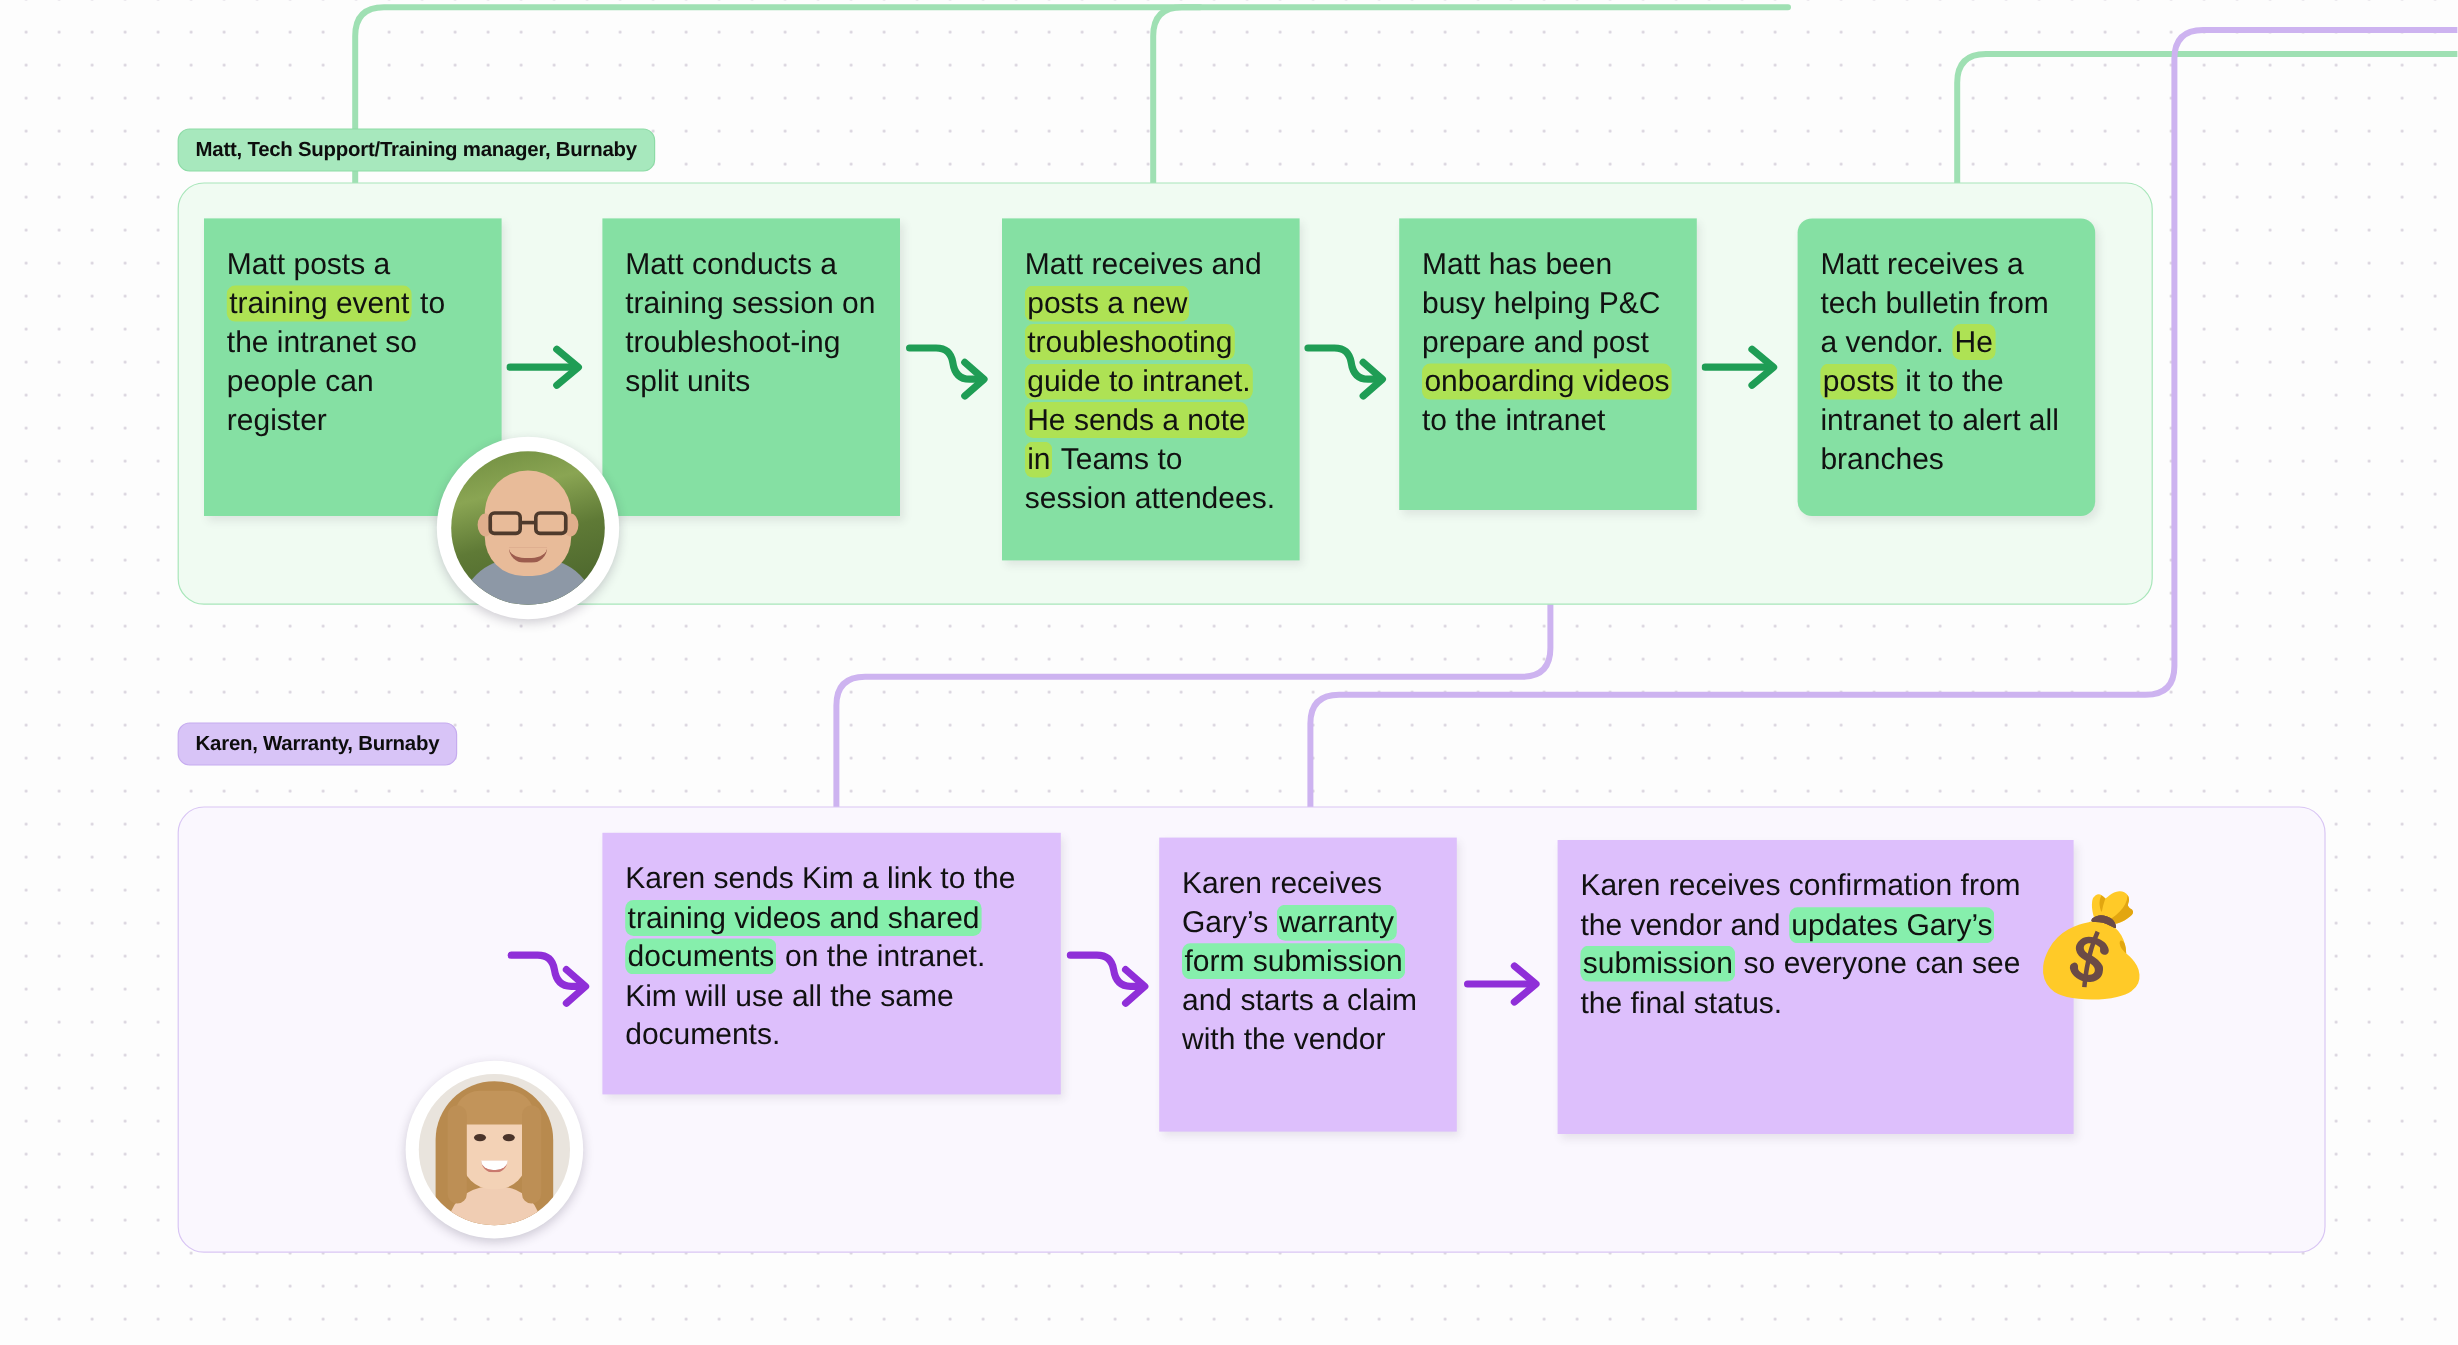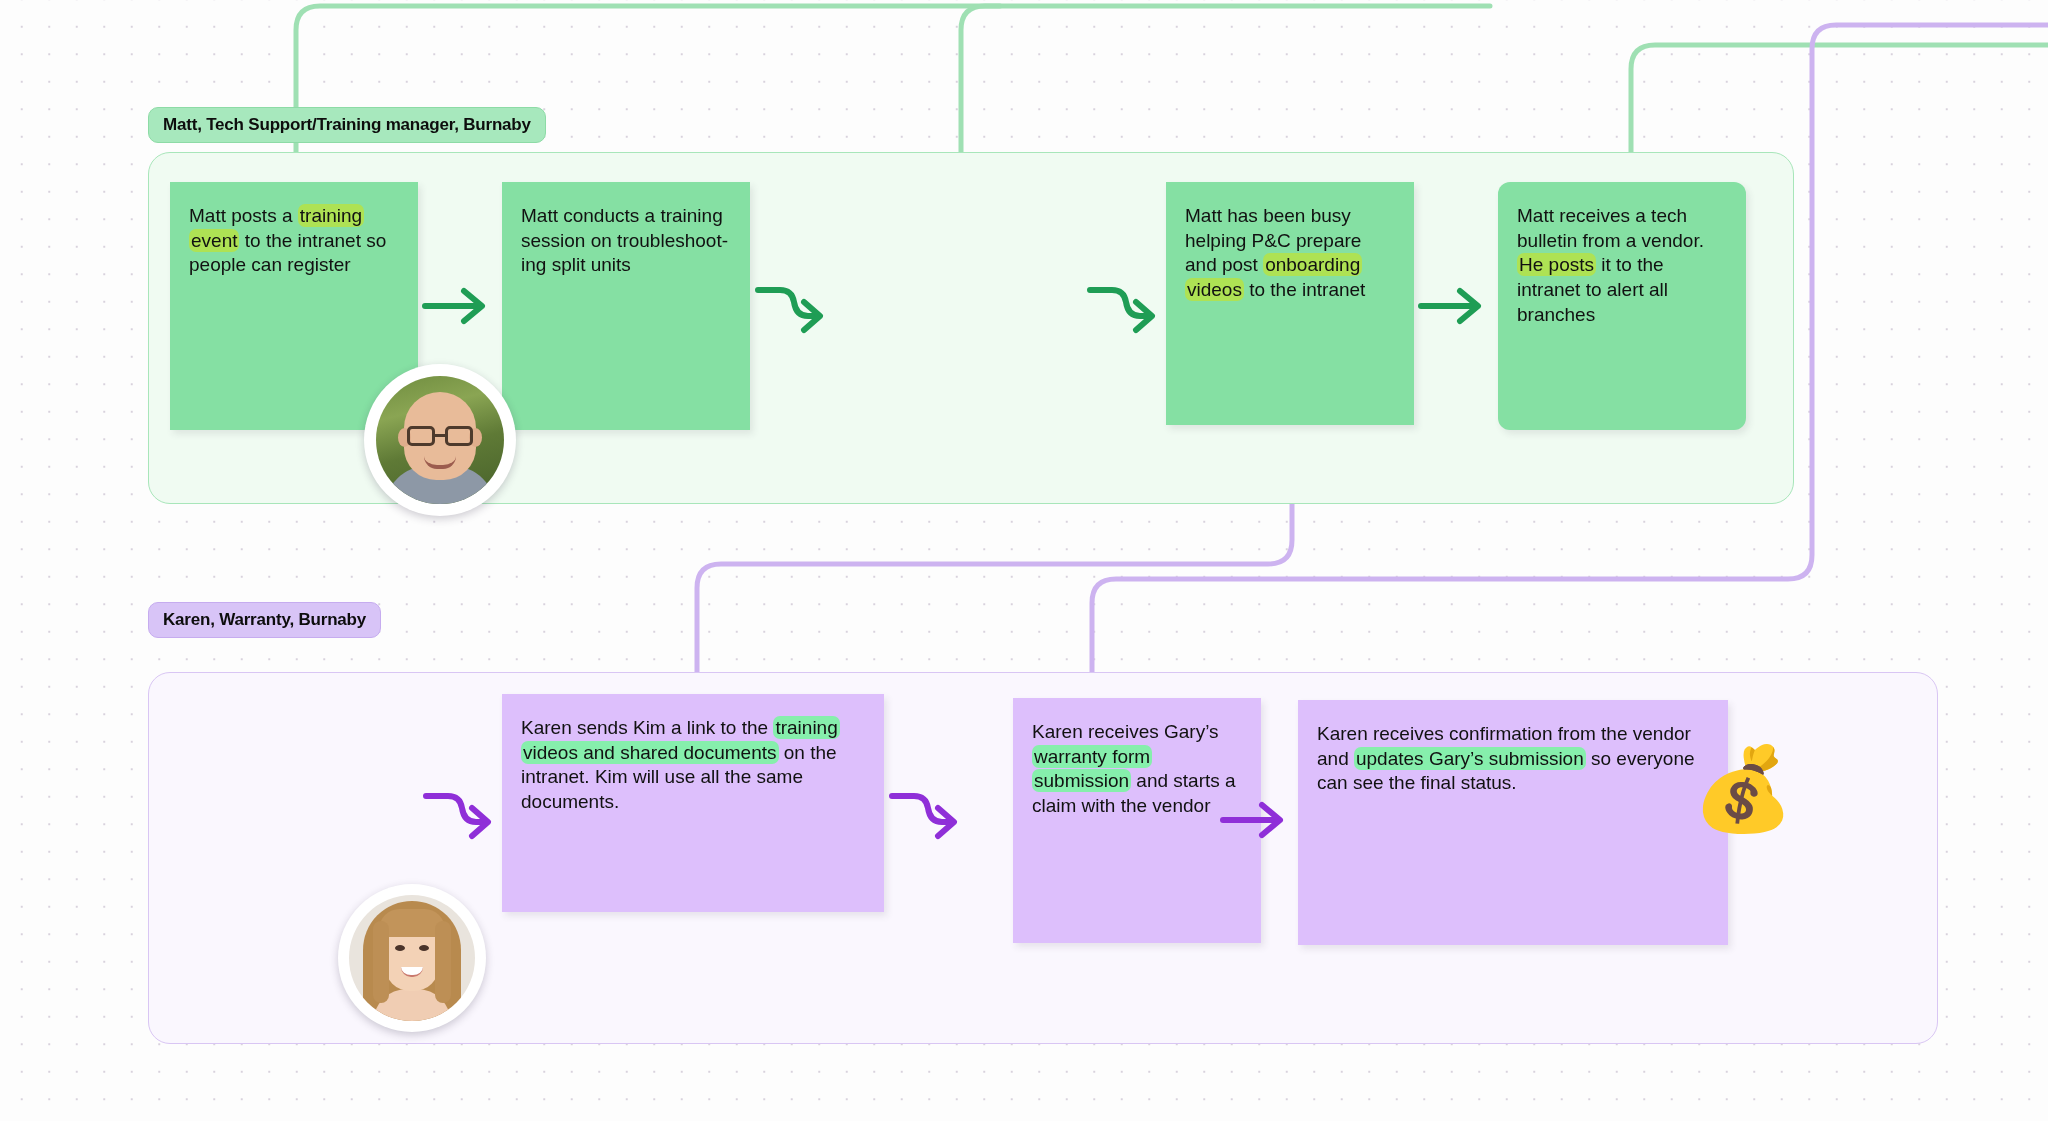--- a/index.html
+++ b/index.html
@@ -49,21 +49,21 @@
     letter-spacing: -0.2px;
     white-space: nowrap;
   }
   .lane-label.green { background: #a7e8bd; border: 1.4px solid #8ddba6; }
   .lane-label.purple { background: #d8c4f7; border: 1.4px solid #c6acef; }
 
   
   .card {
     position: absolute;
     padding: 22px 18px 18px 19px;
-    font-size: 19px;
+    font-size: 25px;
     line-height: 1.30;
     color: #111111;
     box-shadow: 3px 4px 7px rgba(60,50,70,0.10);
   }
   .card.green  { background: #85e0a3; }
   .card.purple { background: #ddbffc; }
 
   .hl-green  { background: #aee254; border-radius: 7px; padding: 1px 2px;
                box-decoration-break: clone; -webkit-box-decoration-break: clone; }
   .hl-gold   { background: #86efac; border-radius: 7px; padding: 1px 2px;
@@ -131,20 +131,25 @@
   <div class="card green" style="left:170px; top:182px; width:248px; height:248px;">
     <span>
       <span>Matt posts a </span><span class="hl-green">training event</span><span> to the intranet so people can register</span>
     </span>
   </div>
 
   <div class="card green" style="left:502px; top:182px; width:248px; height:248px;">
     <span>Matt conducts a training session on troubleshoot-ing split units</span>
   </div>
 
+  <div class="card green" style="left:835px; top:182px; width:248px; height:285px;">
+    <span>
+      <span>Matt receives and </span><span class="hl-green">posts a new troubleshooting guide to intranet. He sends a note in</span><span> Teams to session attendees.</span>
+    </span>
+  </div>
 
   <div class="card green" style="left:1166px; top:182px; width:248px; height:243px;">
     <span>
       <span>Matt has been busy helping P&amp;C prepare and post </span><span class="hl-green">onboarding videos</span><span> to the intranet</span>
     </span>
   </div>
 
   <div class="card green" style="left:1498px; top:182px; width:248px; height:248px;border-radius:12px;">
     <span>
       <span>Matt receives a tech bulletin from a vendor. </span><span class="hl-green">He posts</span><span> it to the intranet to alert all branches</span>
@@ -202,21 +207,21 @@
 
   <div class="lane-label purple" style="left:148px; top:602px;">Karen, Warranty, Burnaby</div>
 
 
   <div class="card purple" style="left:502px; top:694px; width:382px; height:218px;">
     <span>
       <span>Karen sends Kim a link to the </span><span class="hl-gold">training videos and shared documents</span><span> on the intranet. Kim will use all the same documents.</span>
     </span>
   </div>
 
-  <div class="card purple" style="left:966px; top:698px; width:248px; height:245px;margin-left:47px;">
+  <div class="card purple" style="left:966px; top:698px; width:248px; height:245px;">
     <span>
       <span>Karen receives Gary’s </span><span class="hl-gold">warranty form submission</span><span> and starts a claim with the vendor</span>
     </span>
   </div>
 
   <div class="card purple" style="left:1298px; top:700px; width:430px; height:245px;">
     <span>
       <span>Karen receives confirmation from the vendor and </span><span class="hl-gold">updates Gary’s submission</span><span> so everyone can see the final status.</span>
     </span>
   </div>

